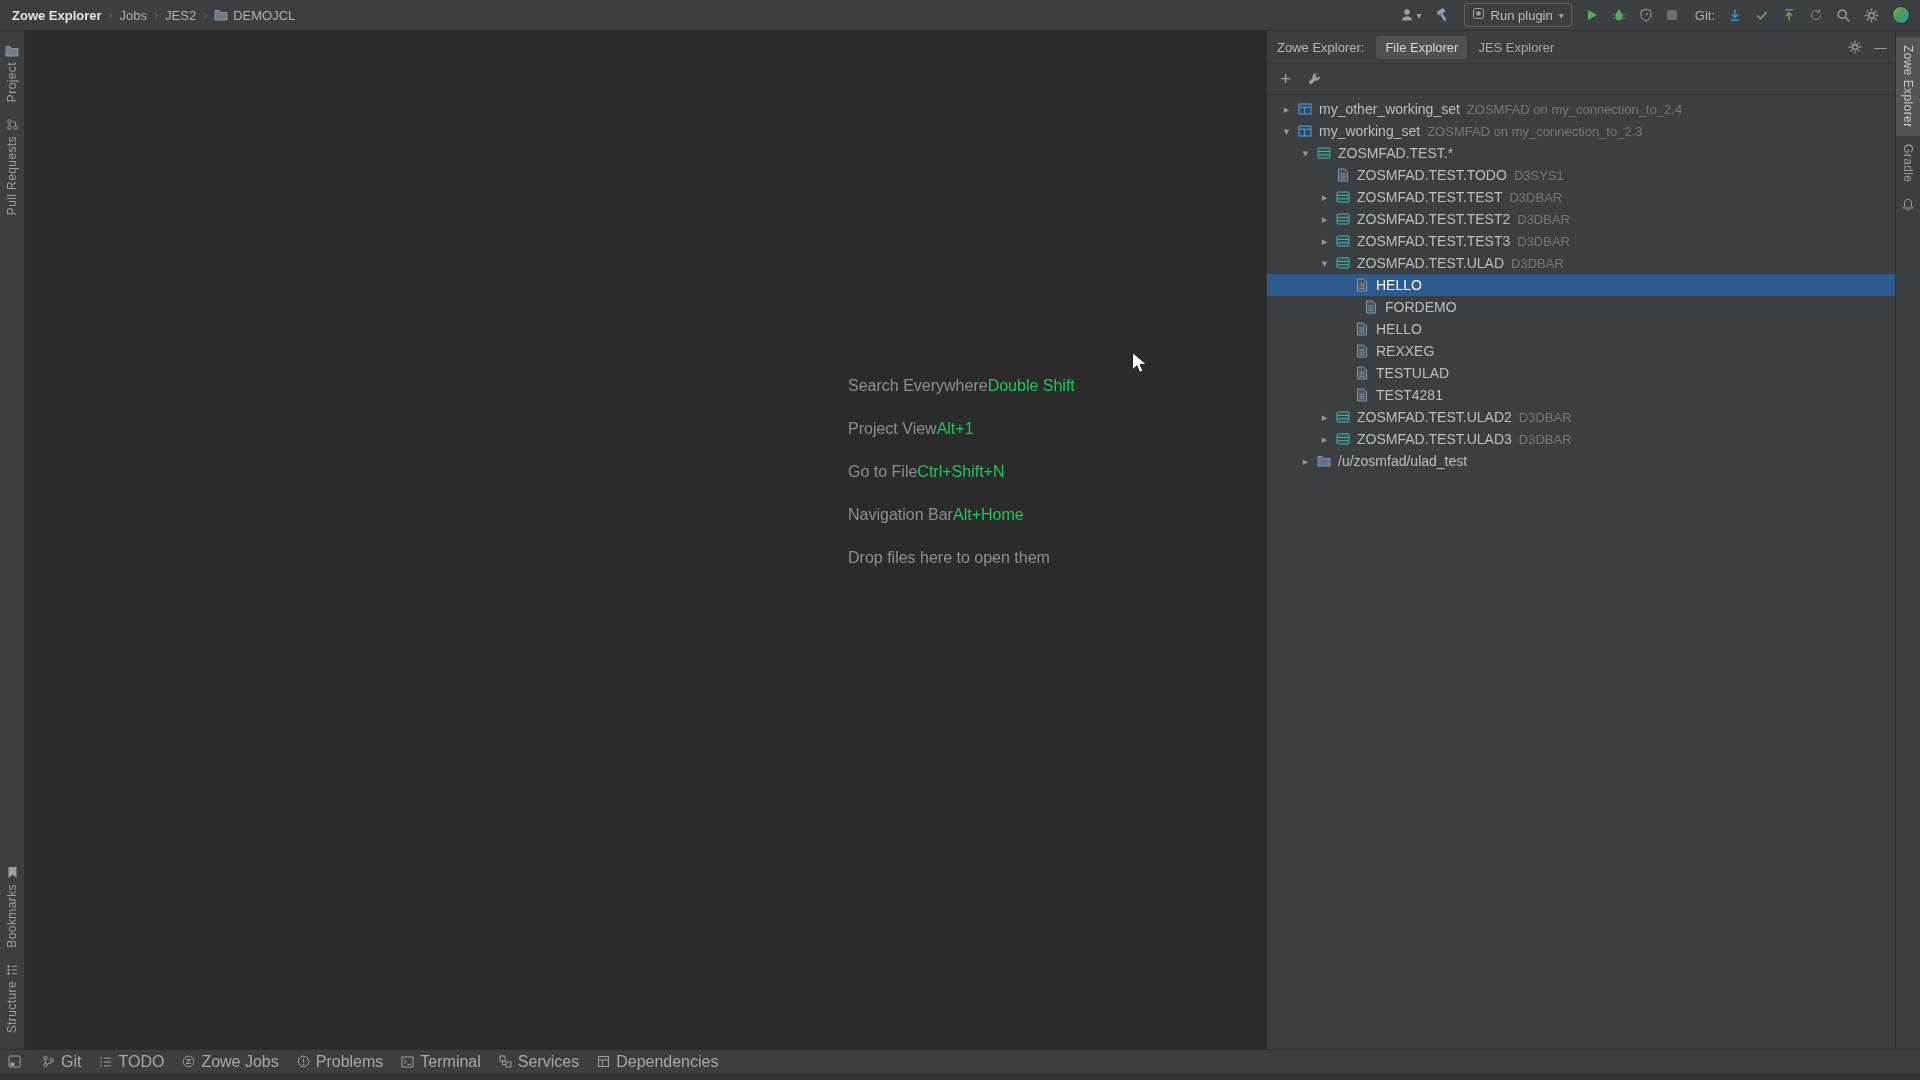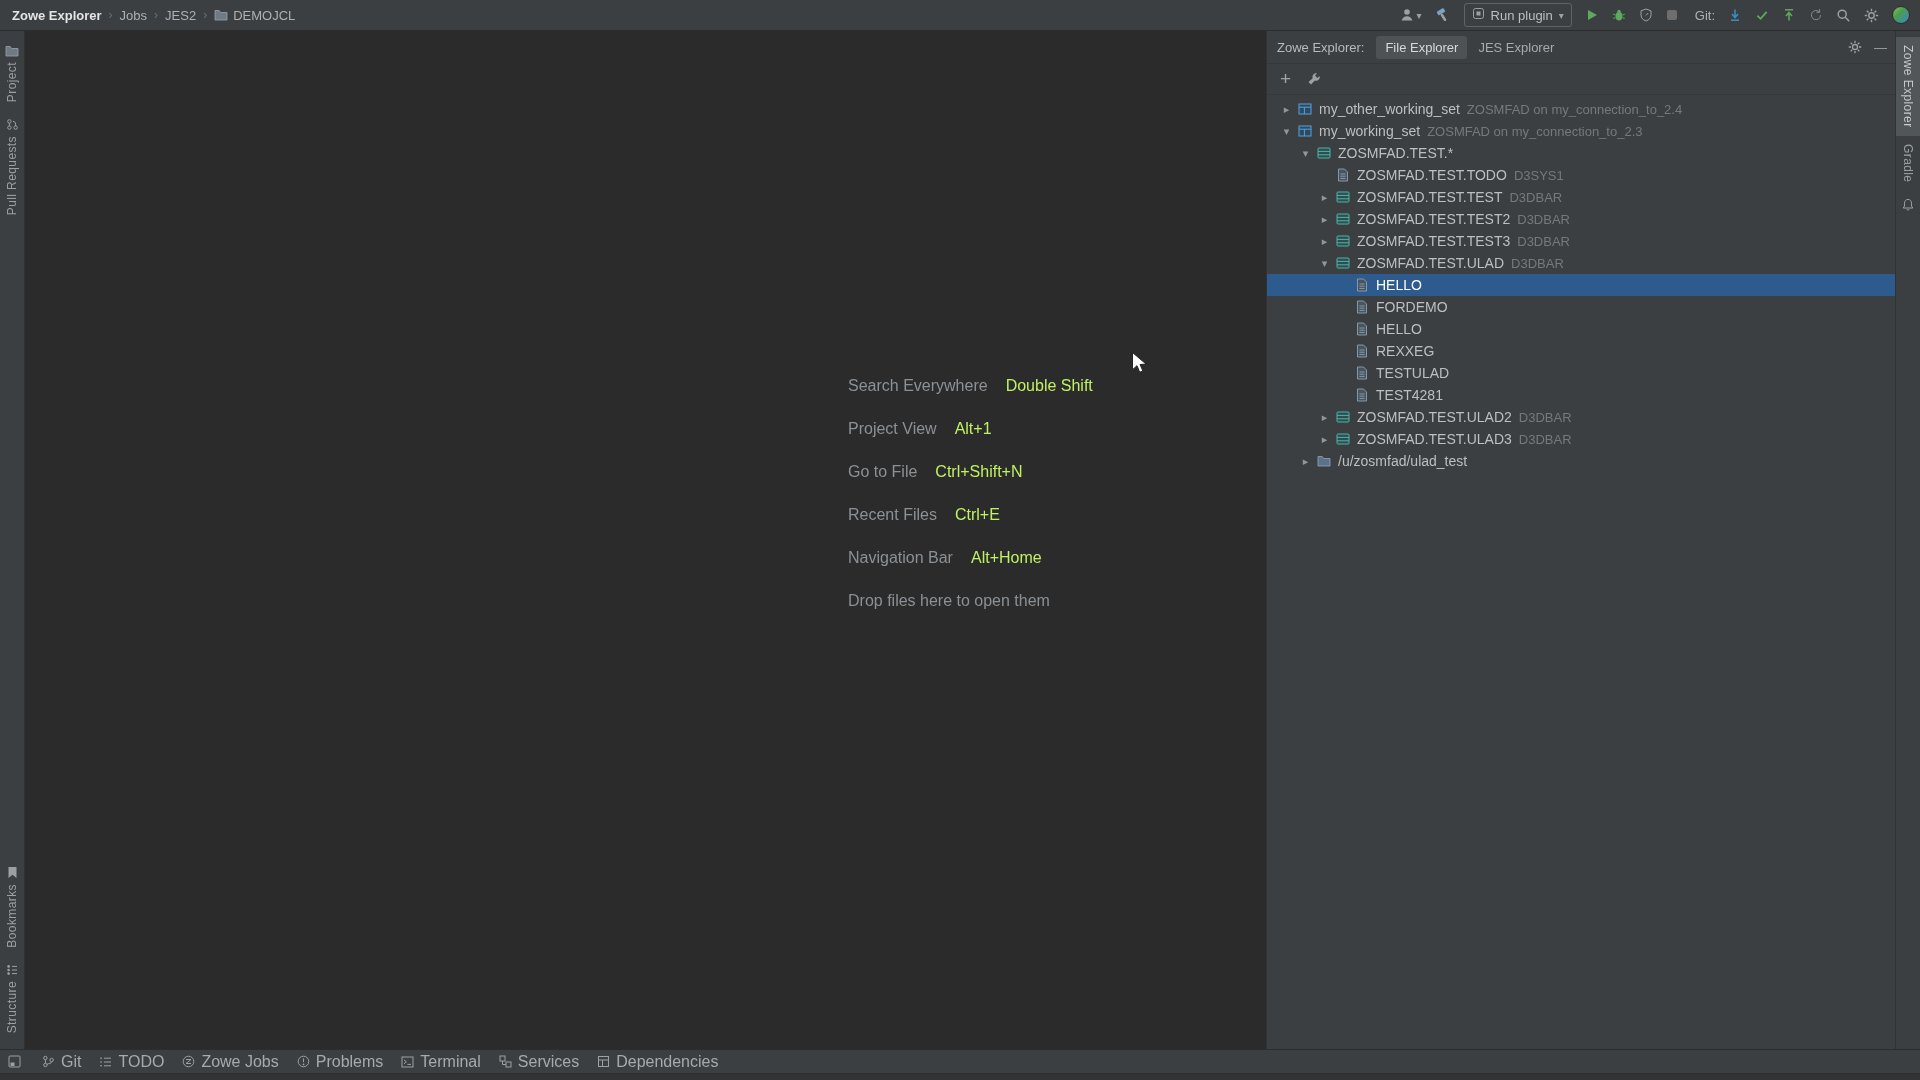--- a/index.html
+++ b/index.html
@@ -44,23 +44,23 @@
   .stripe-btn {
     width: 100%; display: flex; flex-direction: column; align-items: center;
     gap: 5px; padding: 8px 0; color: #9da0a3; font-size: 12px;
   }
   .stripe-btn.active { background: #515658; color: #c7c9cb; }
   .vt-left { writing-mode: vertical-rl; transform: rotate(180deg); letter-spacing: .4px; }
   .vt-right { writing-mode: vertical-rl; letter-spacing: .4px; }
   
   .editor { flex: 1; position: relative; background: #2b2b2b; overflow: hidden; }
   .hints { position: absolute; left: 823px; top: 333px; font-size: 16px; }
-  .hint-row { height: 43px; display: flex; align-items: center; gap: 18px; white-space: nowrap; }
+  .hint-row { height: 43px; display: flex; align-items: center; gap: 0; white-space: nowrap; }
   .hint-label { color: #8c9196; }
-  .hint-key { color: #bef264; }
+  .hint-key { color: #22c55e; }
   .cursor { position: absolute; left: 1106px; top: 320px; }
   
   .panel { width: 629px; display: flex; flex-direction: column; background: #3c3f41; border-left: 1px solid #323232; }
   .panel-header {
     height: 33px; flex: none; display: flex; align-items: center;
     padding: 0 8px 0 10px; gap: 4px; border-bottom: 1px solid #353839; font-size: 13px;
   }
   .panel-title { color: #b7b9bb; margin-right: 8px; }
   .panel-tabs { display: flex; align-items: center; gap: 2px; }
   .tab { padding: 4px 9px; border-radius: 3px; color: #a7aaad; }
@@ -284,24 +284,20 @@
             </div>
             <div class="hint-row">
               <span class="hint-label">Project View</span>
               <span class="hint-key">Alt+1</span>
             </div>
             <div class="hint-row">
               <span class="hint-label">Go to File</span>
               <span class="hint-key">Ctrl+Shift+N</span>
             </div>
             <div class="hint-row">
-              <span class="hint-label">Recent Files</span>
-              <span class="hint-key">Ctrl+E</span>
-            </div>
-            <div class="hint-row">
               <span class="hint-label">Navigation Bar</span>
               <span class="hint-key">Alt+Home</span>
             </div>
           </div>
         <div class="hint-row">
           <span class="hint-label">Drop files here to open them</span>
         </div>
       </div>
       <div class="cursor">
         <svg width="19" height="26" viewBox="0 0 19 26">
@@ -426,21 +422,21 @@
           <div class="tree-row selected" style="padding-left: 67px;">
             <span class="chev"></span>
             <span class="ticon">
               <svg width="12" height="14" viewBox="0 0 12 14">
                 <path d="M1.5 1h6l3 3v9h-9z" fill="#49545c" stroke="#8aa2b5" stroke-width=".9"></path>
                 <path d="M3.4 6h5.2M3.4 8.2h5.2M3.4 10.4h5.2" stroke="#8aa2b5" stroke-width=".9"></path>
               </svg>
             </span>
             <span class="tlabel">HELLO</span>
           </div>
-          <div class="tree-row" style="padding-left: 67px;">
+          <div class="tree-row" style="padding-left: 67px; margin-left: 9px;">
             <span class="chev"></span>
             <span class="ticon">
               <svg width="12" height="14" viewBox="0 0 12 14">
                 <path d="M1.5 1h6l3 3v9h-9z" fill="#49545c" stroke="#8aa2b5" stroke-width=".9"></path>
                 <path d="M3.4 6h5.2M3.4 8.2h5.2M3.4 10.4h5.2" stroke="#8aa2b5" stroke-width=".9"></path>
               </svg>
             </span>
             <span class="tlabel">FORDEMO</span>
           </div>
           <div class="tree-row" style="padding-left: 67px;">

